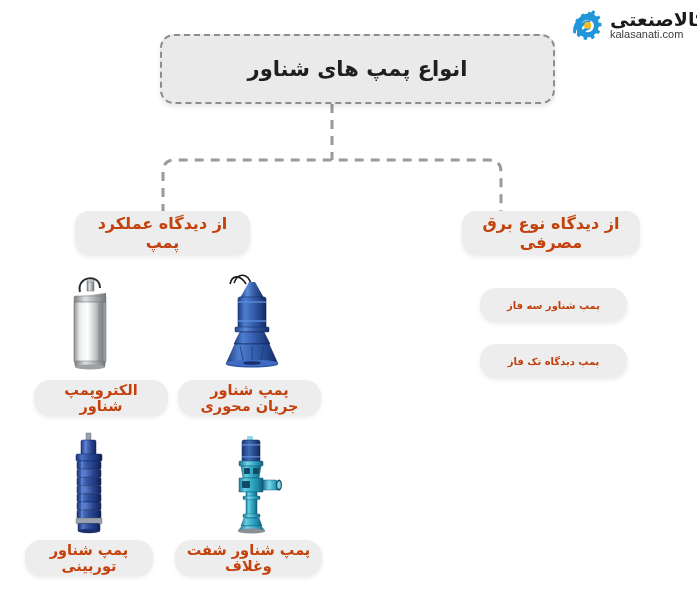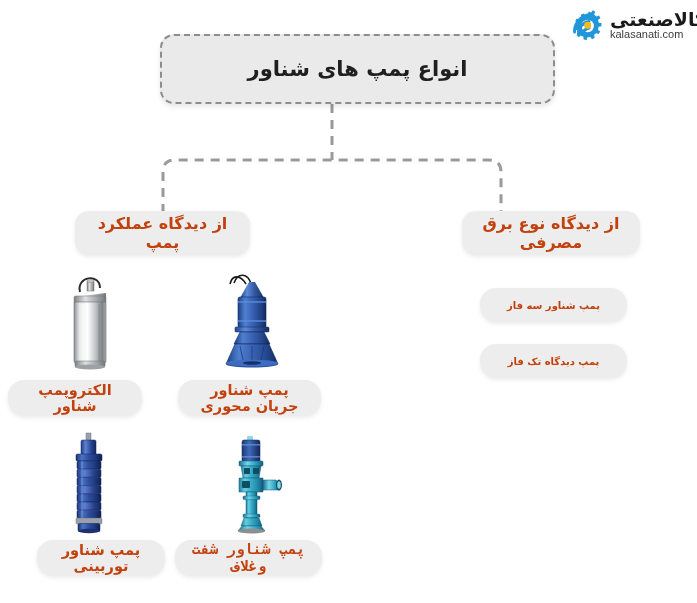--- a/index.html
+++ b/index.html
@@ -124,24 +124,24 @@
 
   
   #branch-left  { left: 75px;  top: 211px; width: 175px; }
   #branch-right { left: 462px; top: 211px; width: 178px; }
 
   
   #item-three-phase { left: 480px; top: 288px; width: 147px; }
   #item-one-phase   { left: 480px; top: 344px; width: 147px; }
 
   
-  #label-electro   { left: 8px;  top: 380px; width: 134px; }
+  #label-electro   { left: 34px;  top: 380px; width: 134px; }
   #label-axial     { left: 178px; top: 380px; width: 143px; }
-  #label-turbine   { left: 37px;  top: 540px; width: 128px; }
-  #label-shaft     { left: 175px; top: 540px; width: 147px; font-family: Liberation Mono, monospace; }
+  #label-turbine   { left: 25px;  top: 540px; width: 128px; }
+  #label-shaft     { left: 175px; top: 540px; width: 147px; }
 
   
   .pump {
     position: absolute;
   }
   #pump-electro { left: 60px;  top: 268px; width: 62px;  height: 105px; }
   #pump-axial   { left: 218px; top: 268px; width: 68px;  height: 105px; }
   #pump-turbine { left: 58px;  top: 430px; width: 62px;  height: 105px; }
   #pump-shaft   { left: 218px; top: 430px; width: 78px;  height: 105px; }
 </style>

